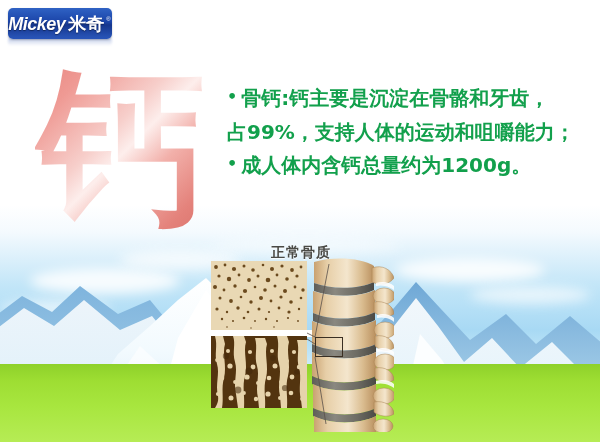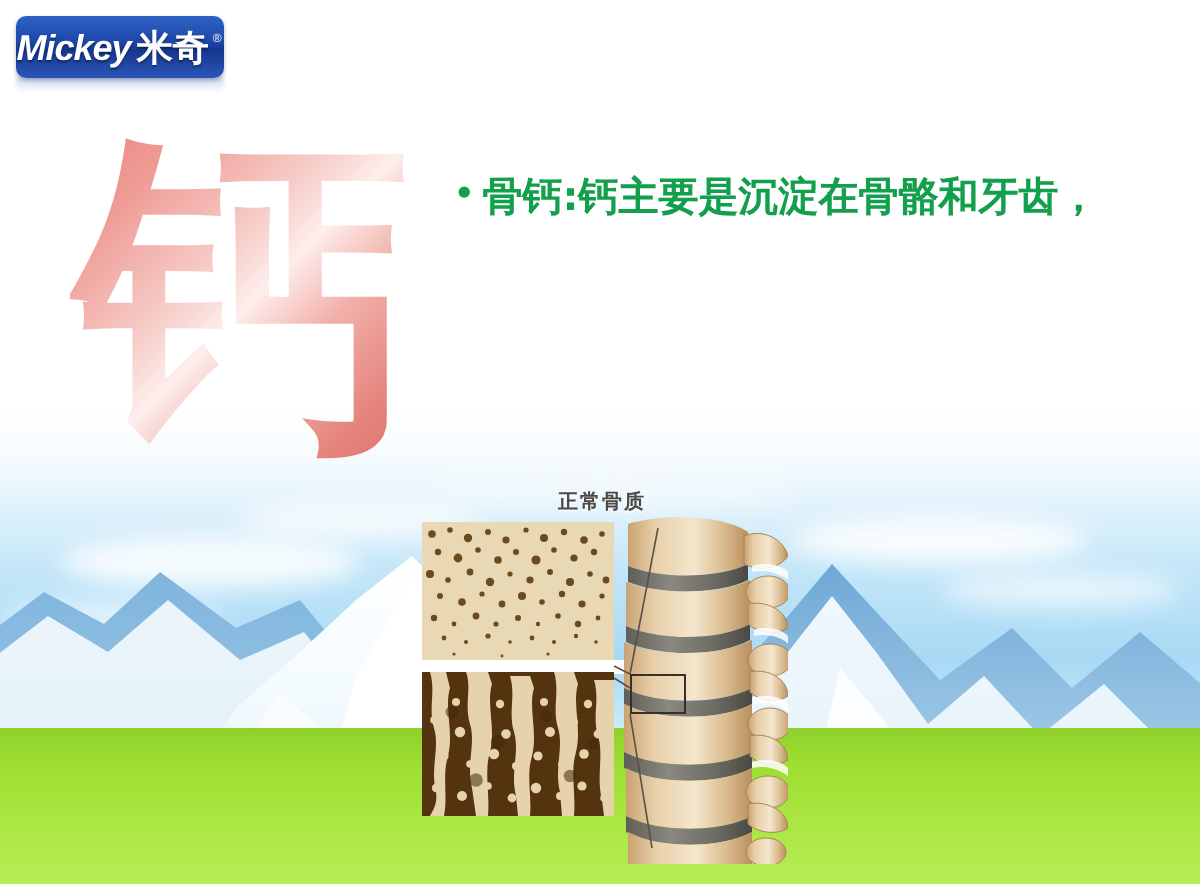--- a/index.html
+++ b/index.html
@@ -116,21 +116,21 @@
   .bline .dot { margin-right:4px; font-size:16px; position:relative; top:-3px; }
 
   
   .figure {
     position:absolute; left:208px; top:244px; width:186px; height:196px;
   }
   .fig-label {
     position:absolute; width:100%;
     text-align:center;
     font-family:"DejaVu Sans",sans-serif;
-    font-size:10px; font-weight:bold;
+    font-size:14px; font-weight:bold;
     color:#4a4a46;
     letter-spacing:1px;
     text-shadow:0 1px 1px rgba(255,255,255,.8);
   }
   .fig-label.top { top:0px; }
   .fig-label.bot { bottom:1px; }
 
   .panel {
     position:absolute; left:3px; width:96px; overflow:hidden;
     border:0;
@@ -213,22 +213,26 @@
   </div>
   <div class="logo-reflect"></div>
 
   <div class="big-char">钙</div>
 
   <div class="bullets">
 
     <div class="bline">
       <span class="dot">•</span><span>骨钙:钙主要是沉淀在骨骼和牙齿，</span>
     </div>
-
-
+    <div class="bline indent">占99%，支持人体的运动和咀嚼能力；</div>
+
+
+    <div class="bline">
+      <span class="dot">•</span><span>成人体内含钙总量约为1200g。</span>
+    </div>
   </div>
 
   <div class="figure">
 
     <div class="fig-label top">正常骨质</div>
 
     <div class="panel normal">
       <svg width="96" height="70" viewBox="0 0 96 70">
         <rect width="96" height="70" fill="#e9d8b4"></rect>
         <g fill="#6b4a1e">

